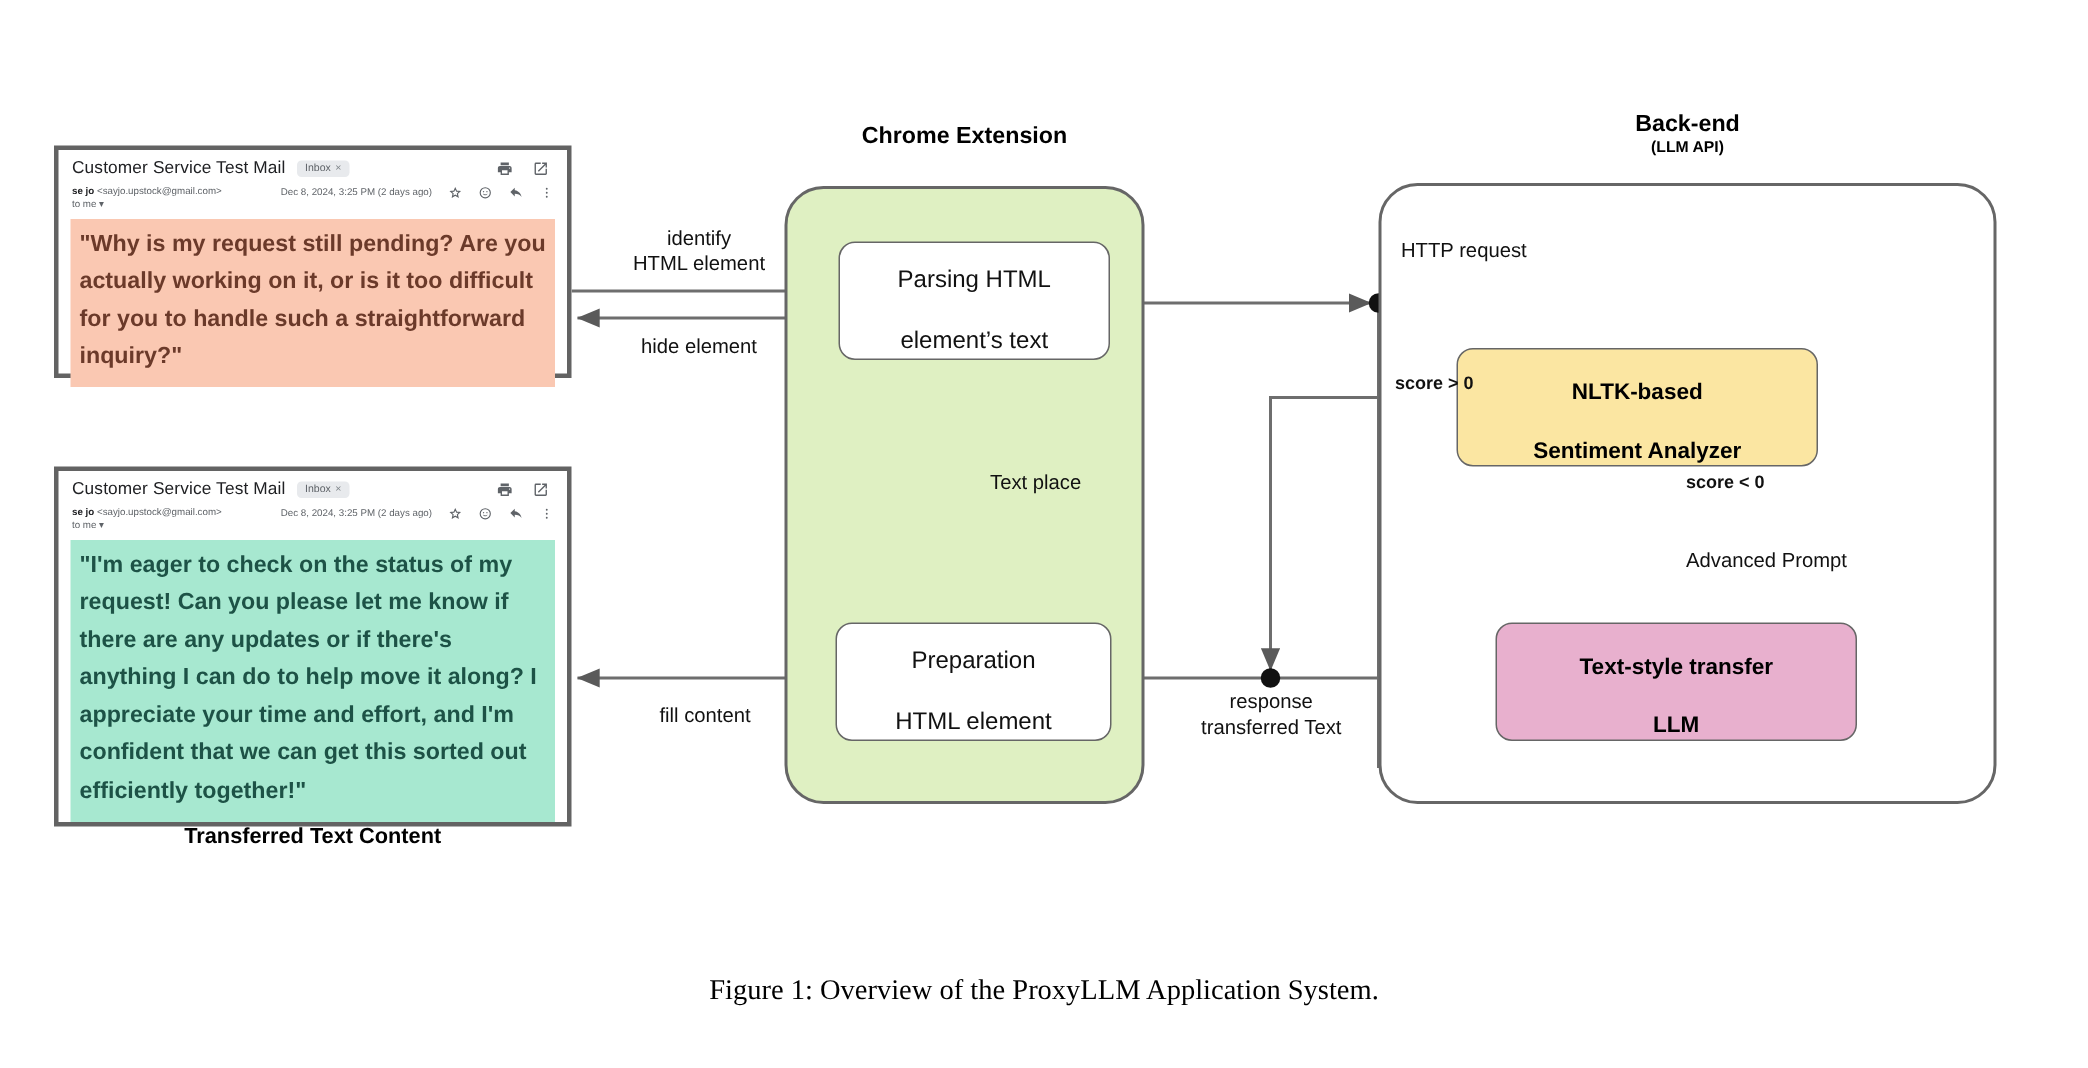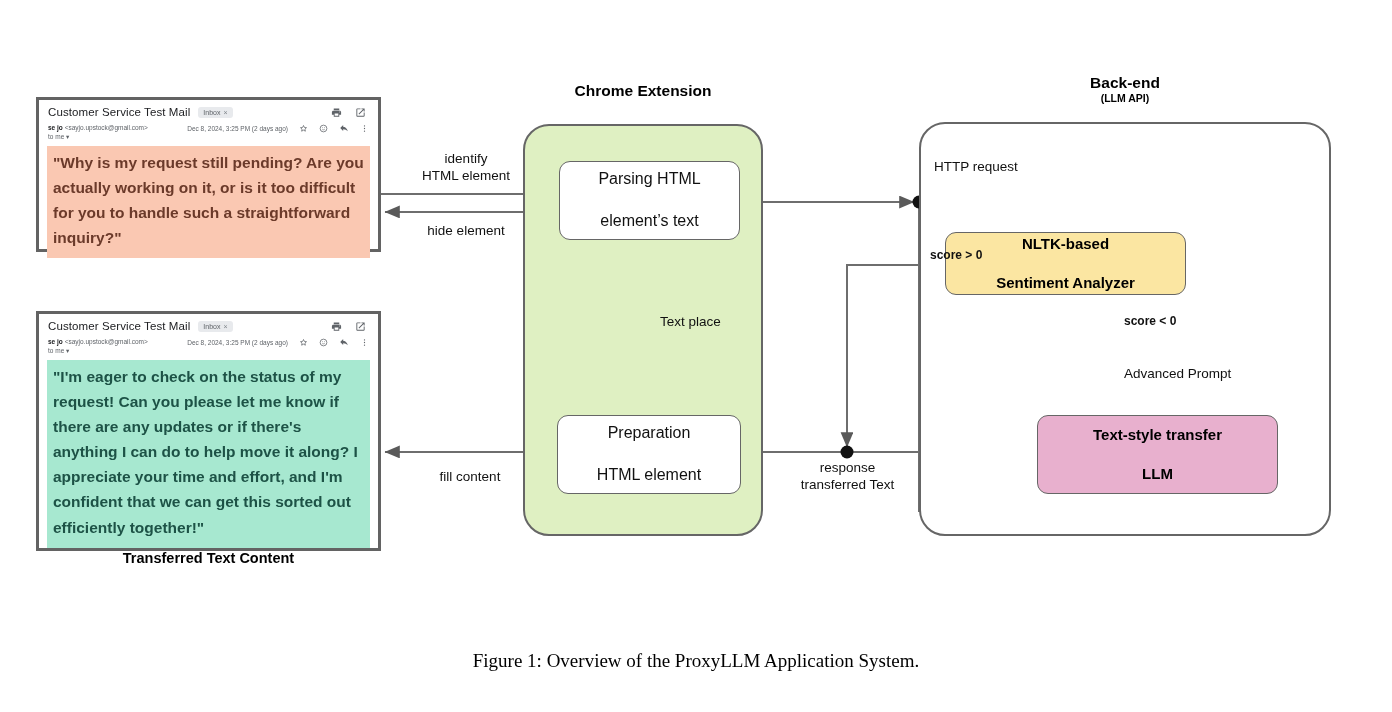--- a/index.html
+++ b/index.html
@@ -37,26 +37,26 @@
   .body-good p{color:#1d5246;}
   .card-caption{position:absolute;width:100%;text-align:center;font-size:14.5px;
     font-weight:bold;color:#000;}
 
   
   .sec-title{position:absolute;text-align:center;font-weight:bold;color:#000;}
   .sec-title .t1{font-size:15.5px;display:block;}
   .sec-title .t2{font-size:10.5px;display:block;margin-top:0;}
 
   
-  .node{position:absolute;box-sizing:border-box;display:flex;align-items:center;
+  .node{position:absolute;box-sizing:border-box;display:flex;align-items:flex-end;
     justify-content:center;text-align:center;border:1.4px solid #666;}
   .node span{display:block;line-height:1.3;}
   .node-white{background:#fff;border-radius:11px;font-size:16px;color:#111;}
   .node-yellow{background:#fbe6a2;border-radius:11px;font-size:15px;font-weight:bold;color:#000;}
-  .node-pink{background:#e8b0ce;border-radius:11px;font-size:15px;font-weight:bold;color:#000;margin-left:40px;}
+  .node-pink{background:#e8b0ce;border-radius:11px;font-size:15px;font-weight:bold;color:#000;}
   .container-box{position:absolute;box-sizing:border-box;border:2.2px solid #666;border-radius:26px;}
   .cont-green{background:#dff0c2;}
   .cont-white{background:#fff;}
 
   
   .elabel{position:absolute;font-size:13.5px;color:#111;text-align:center;line-height:1.26;white-space:nowrap;}
   .elabel.bold{font-weight:bold;font-size:12px;}
 
   
   .fig-caption{position:absolute;left:0;width:1392px;text-align:center;
@@ -216,21 +216,21 @@
       <span>Preparation</span><br>
       <span>HTML element</span>
     </span>
   </div>
 
   <div class="sec-title" style="left:919px;top:74px;width:412px;">
     <span class="t1">Back-end</span>
     <span class="t2">(LLM API)</span>
   </div>
   <div class="container-box cont-white" style="left:919px;top:122px;width:412px;height:414px;"></div>
-  <div class="node node-yellow" style="left:945px;top:232px;width:241px;height:63px;">
+  <div class="node node-yellow" style="left:971px;top:232px;width:241px;height:79px;">
     <span>
       <span>NLTK-based</span><br>
       <span>Sentiment Analyzer</span>
     </span>
   </div>
   <div class="node node-pink" style="left:997px;top:415px;width:241px;height:79px;">
     <span>
       <span>Text-style transfer</span><br>
       <span>LLM</span>
     </span>

